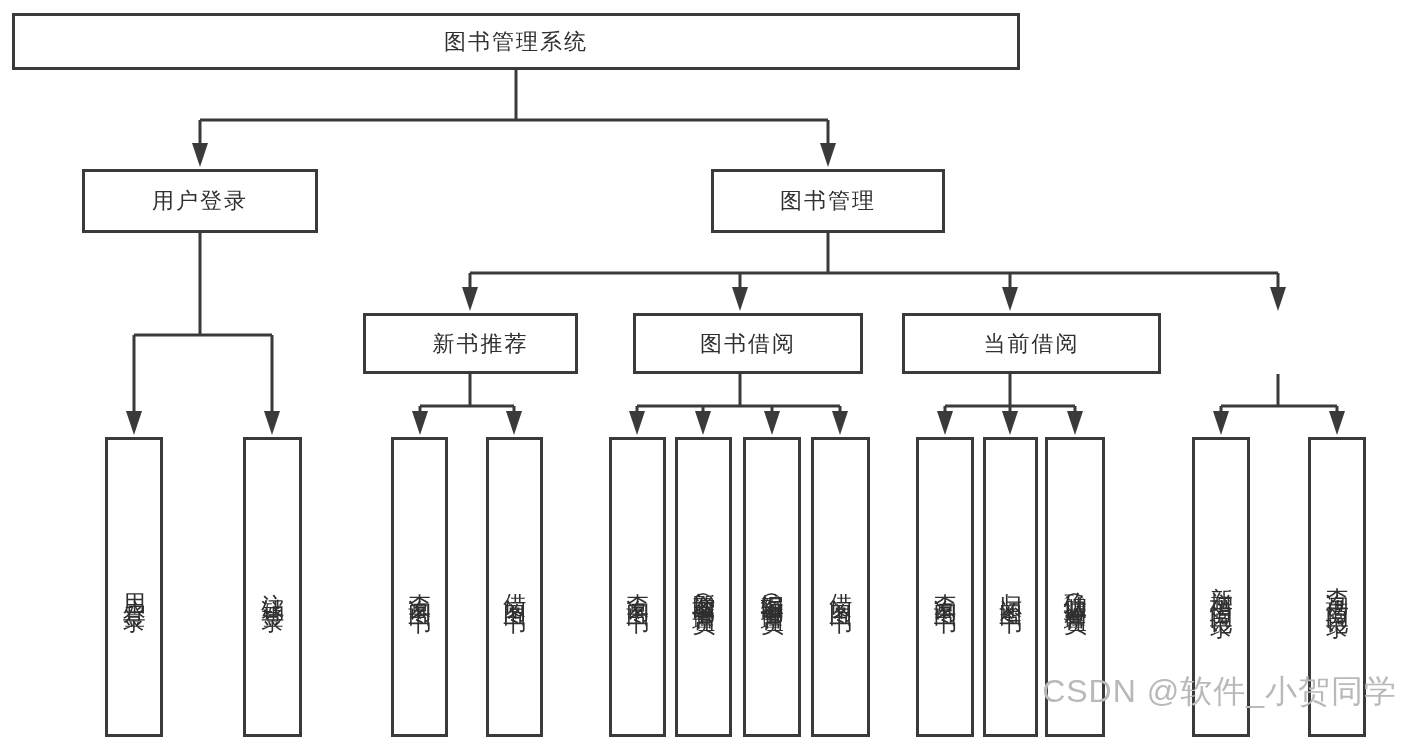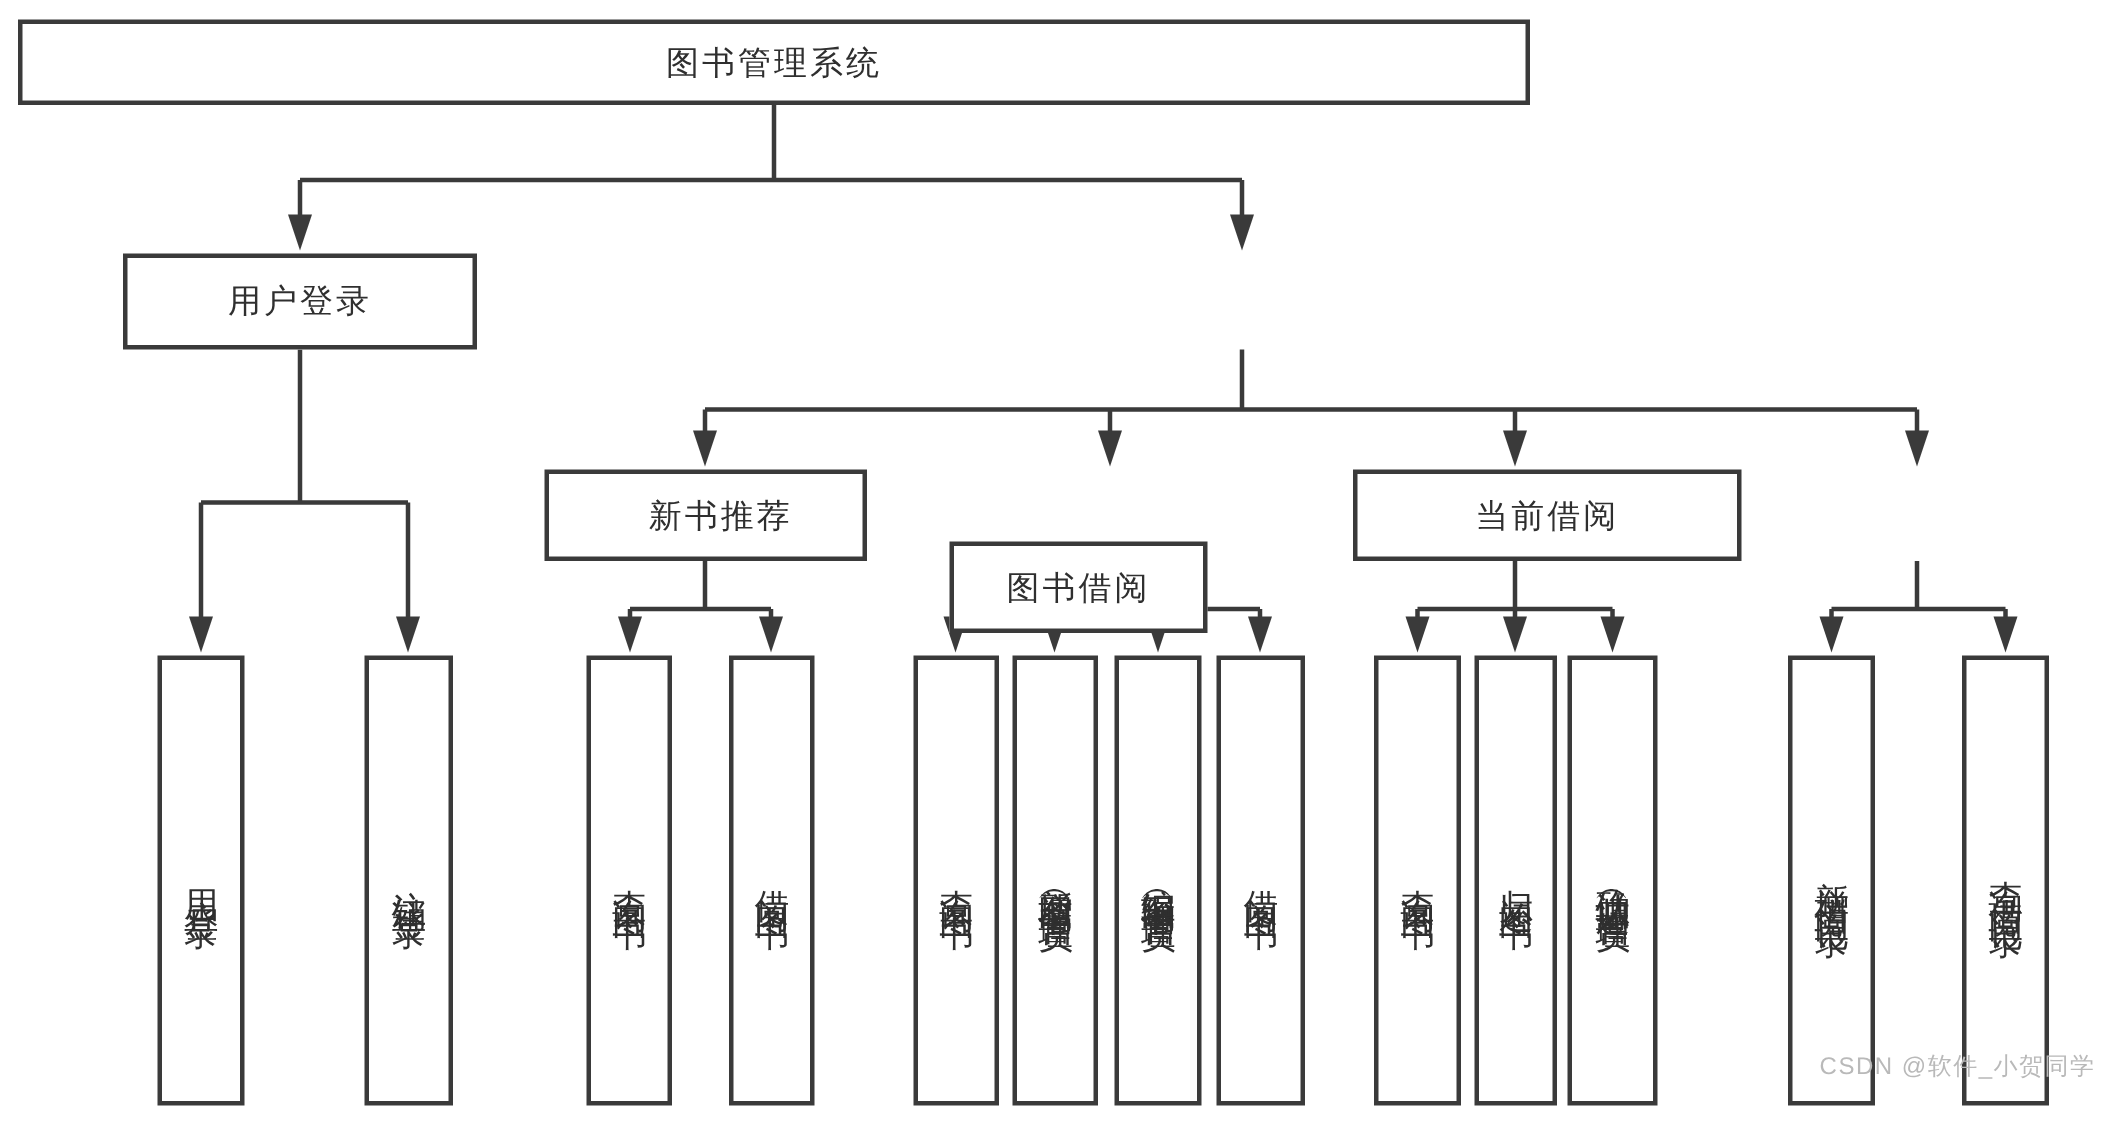--- a/index.html
+++ b/index.html
@@ -40,35 +40,35 @@
   }
   .vbox {
     writing-mode: vertical-rl;
     text-orientation: mixed;
     font-size: 23px;
     letter-spacing: 6px;
     line-height: 1.1;
   }
   .watermark {
     position: absolute;
-    top: 701px;
+    top: 670px;
     right: 8px;
-    font-size: 16px;
+    font-size: 32px;
     color: #b9b9b9;
     letter-spacing: 1px;
     white-space: nowrap;
     pointer-events: none;
   }
 
   
   #n-root  { left: 12px;   top: 13px;  width: 1008px; height: 57px; }
   #n-l2a   { left: 82px;   top: 169px; width: 236px;  height: 64px; }
   #n-l2b   { left: 711px;  top: 169px; width: 234px;  height: 64px; }
   #n-l3a   { left: 363px;  top: 313px; width: 215px;  height: 61px; padding-left: 20px; }
-  #n-l3b   { left: 633px;  top: 313px; width: 172px;  height: 61px; margin-top: 48px; }
+  #n-l3b   { left: 633px;  top: 313px; width: 230px;  height: 61px; }
   #n-l3c   { left: 902px;  top: 313px; width: 259px;  height: 61px; }
   #n-l3d   { left: 1171px; top: 313px; width: 215px;  height: 61px; }
 
   .leaf { top: 437px; height: 300px; }
   #lf-g0-0 { left: 105px;  width: 58px; }
   #lf-g0-1 { left: 243px;  width: 59px; }
   #lf-g1-0 { left: 391px;  width: 57px; }
   #lf-g1-1 { left: 486px;  width: 57px; }
   #lf-g2-0 { left: 609px;  width: 57px; }
   #lf-g2-1 { left: 675px;  width: 57px; }
@@ -116,20 +116,21 @@
       <polygon points="1002,411 1018,411 1010,435"></polygon>
       <polygon points="1067,411 1083,411 1075,435"></polygon>
       <polygon points="1213,411 1229,411 1221,435"></polygon>
       <polygon points="1329,411 1345,411 1337,435"></polygon>
     </g>
   </svg>
 
   <div id="n-root" class="box hbox">图书管理系统</div>
 
   <div id="n-l2a" class="box hbox">用户登录</div>
+  <div id="n-l2b" class="box hbox">图书管理</div>
 
   <div id="n-l3a" class="box hbox">新书推荐</div>
   <div id="n-l3b" class="box hbox">图书借阅</div>
   <div id="n-l3c" class="box hbox">当前借阅</div>
 
   <div id="lf-g0-0" class="box vbox leaf">用户登录</div>
   <div id="lf-g0-1" class="box vbox leaf">注销登录</div>
 
   <div id="lf-g1-0" class="box vbox leaf">查询图书</div>
   <div id="lf-g1-1" class="box vbox leaf">借阅图书</div>

